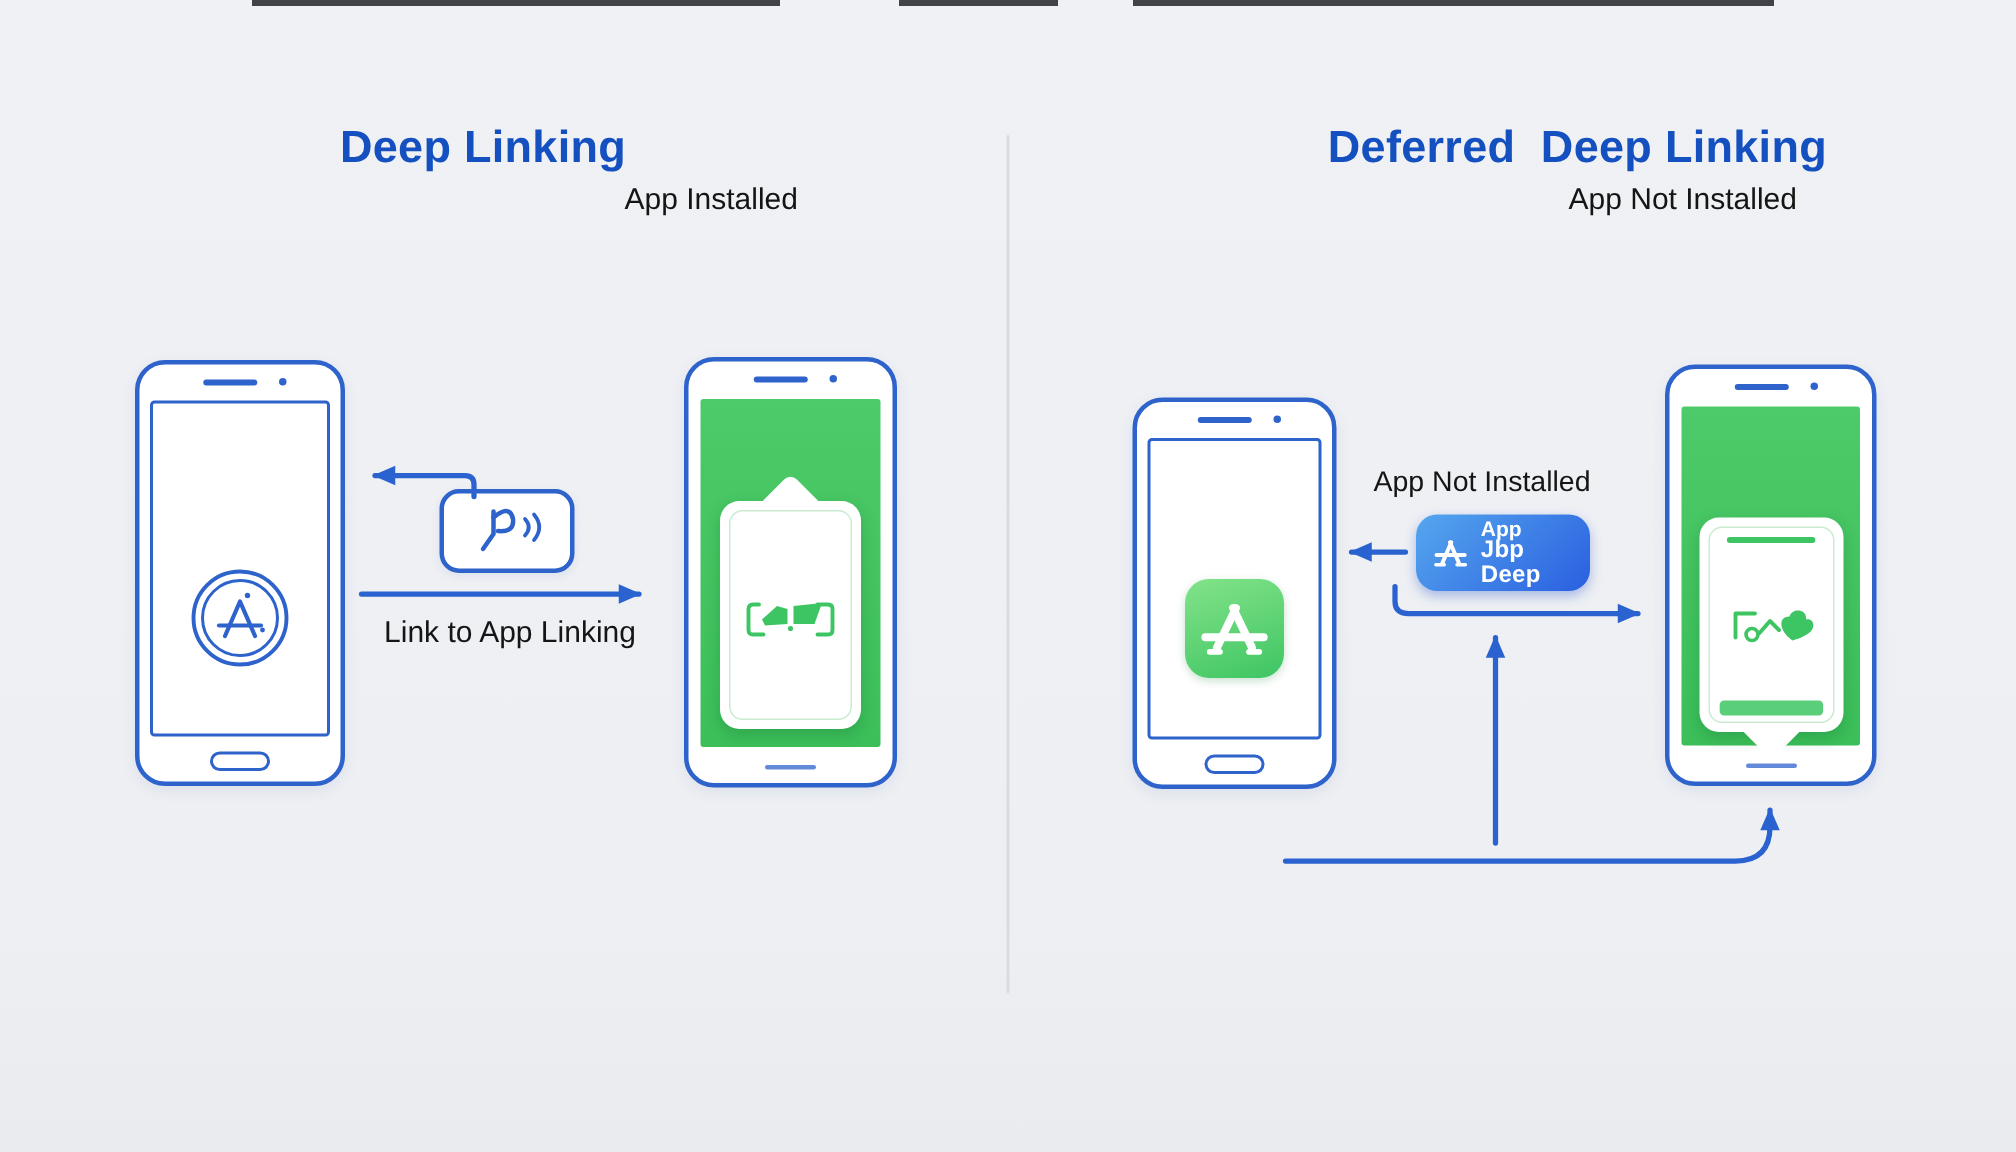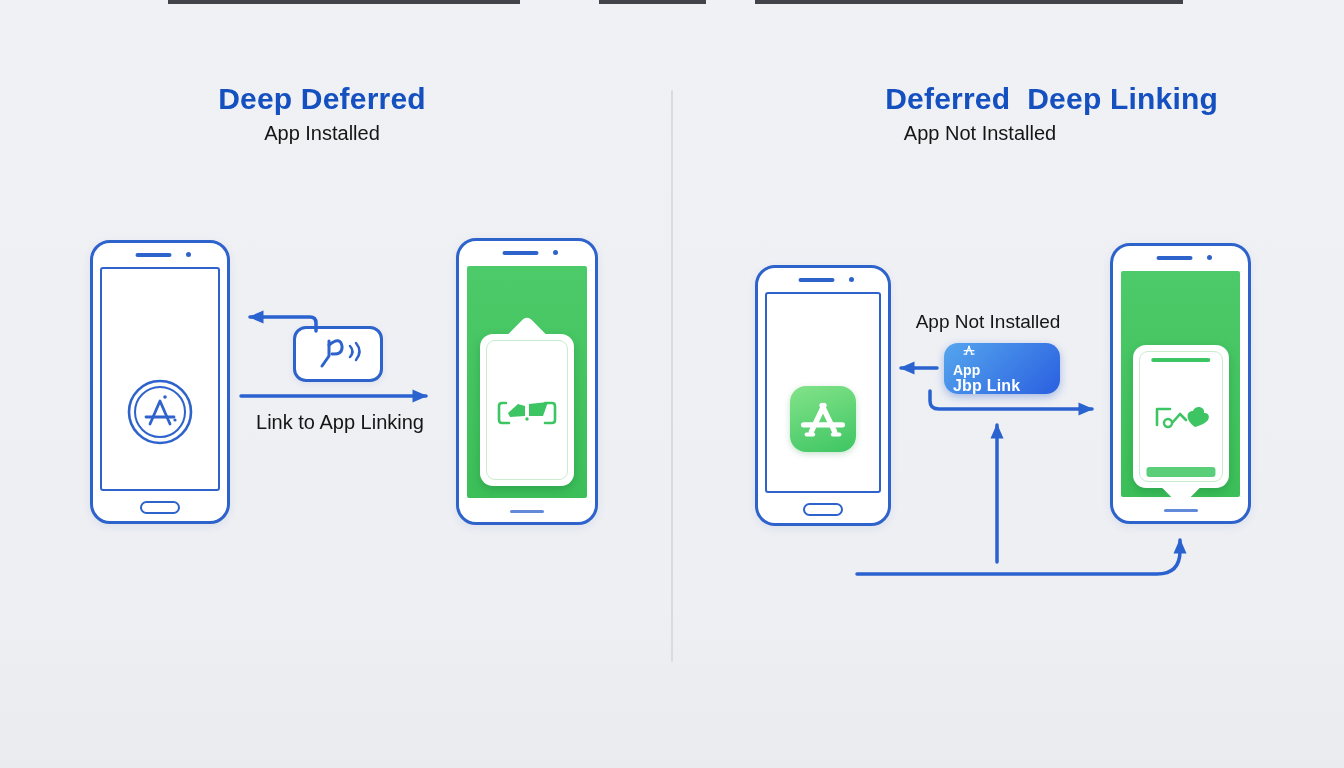--- a/index.html
+++ b/index.html
@@ -25,21 +25,21 @@
     background:var(--divider, #d8dbdf); border-radius:1px;
   }
 
   .title {
     font-size:30px; font-weight:700; color:var(--title-blue, #1450bf);
     text-align:center; white-space:pre; letter-spacing:.2px;
   }
   .title-left  { left:112px; top:82px;  width:420px; }
   .title-right { left:762px; top:82px;  width:456px;text-align:right; }
   .subtitle {
-    font-size:20px; color:var(--text-dark, #151515); text-align:center; white-space:pre;
+    font-size:20px; color:var(--text-dark, #151515); text-align:right; white-space:pre;
   }
   .sub-left  { left:112px; top:122px; width:420px; }
   .sub-right { left:762px; top:122px; width:436px; }
 
   .diagram-label {
     font-size:20px; color:var(--text-dark, #151515); text-align:center; white-space:pre;
   }
   .link-label   { left:240px; top:411px; width:200px; }
   .status-label { left:888px; top:311px; width:200px; font-size:19px; }
 
@@ -135,23 +135,22 @@
     left:293px; top:326px; width:90px; height:56px;
     background:#fff; border:3px solid var(--outline-blue,#2e63cc); border-radius:13px;
     display:flex; align-items:center; justify-content:center;
     box-shadow:0 2px 6px rgba(30,60,140,.08);
   }
 
   
   .badge {
     left:944px; top:343px; width:116px; height:51px; border-radius:14px;
     background:linear-gradient(135deg, var(--badge-hi,#55a6ee) 0%, var(--badge-lo,#2a5fe0) 100%);
-    display:flex; align-items:flex-start; gap:6px; padding:0 8px 0 9px;
+    display:flex; align-items:center; gap:6px; padding:0 8px 0 9px;
     box-shadow:0 3px 8px rgba(30,80,200,.35);
-    flex-direction:column;
   }
   .badge-text { color:#fff; font-weight:700; line-height:1.02; }
   .badge-line1 { display:block; font-size:14px; }
   .badge-line2 { display:block; font-size:16px; letter-spacing:.2px; }
 
   
   .arrows { left:0; top:0; width:1344px; height:768px; pointer-events:none; }
   .arrow-path {
     stroke:var(--arrow-blue,#2a62d0); stroke-width:3.5; fill:none; stroke-linecap:round;
   }
@@ -162,21 +161,21 @@
   .green-stroke { stroke:var(--green-icon,#3ec563); fill:none; stroke-linecap:round; stroke-linejoin:round; }
   .green-fill   { fill:var(--green-icon,#3ec563); }
   .blue-fill    { fill:var(--outline-blue,#2456c4); }
 </style>
 </head>
 <body>
 
 <div class="abs top-artifact"></div>
 <div class="abs divider"></div>
 
-<h1 class="abs title title-left">Deep Deferred</h1>
+<h1 class="abs title title-left">Deep Linking</h1>
 <div class="abs subtitle sub-left">App Installed</div>
 <h1 class="abs title title-right">Deferred  Deep Linking</h1>
 <div class="abs subtitle sub-right">App Not Installed</div>
 
 <div class="phone phone-a">
   <div class="speaker"></div>
   <div class="camera"></div>
   <div class="screen">
     <svg class="outline-app-icon" viewBox="0 0 70 70">
       <circle cx="35" cy="35" r="31" class="blue-stroke" stroke-width="2.6"></circle>
@@ -240,21 +239,21 @@
 <div class="abs badge">
   <svg width="32" height="32" viewBox="0 0 30 30">
     <path d="M 9,22 L 15.5,7" class="white-stroke" stroke-width="2.8"></path>
     <path d="M 21,22 L 14.5,7" class="white-stroke" stroke-width="2.8"></path>
     <path d="M 5,16 H 25" class="white-stroke" stroke-width="2.8"></path>
     <path d="M 4.5,23 h 6" class="white-stroke" stroke-width="2.4"></path>
     <path d="M 19.5,23 h 6" class="white-stroke" stroke-width="2.4"></path>
   </svg>
   <div class="badge-text">
     <span class="badge-line1">App</span>
-    <span class="badge-line2">Jbp Link</span>
+    <span class="badge-line2">Jbp Deep</span>
   </div>
 </div>
 
 <div class="phone phone-d">
   <div class="speaker"></div>
   <div class="camera"></div>
   <div class="screen-green">
     <div class="card card-down">
       <div class="card-topline"></div>
       <svg class="card-icon" width="64" height="44" viewBox="0 0 64 44">

